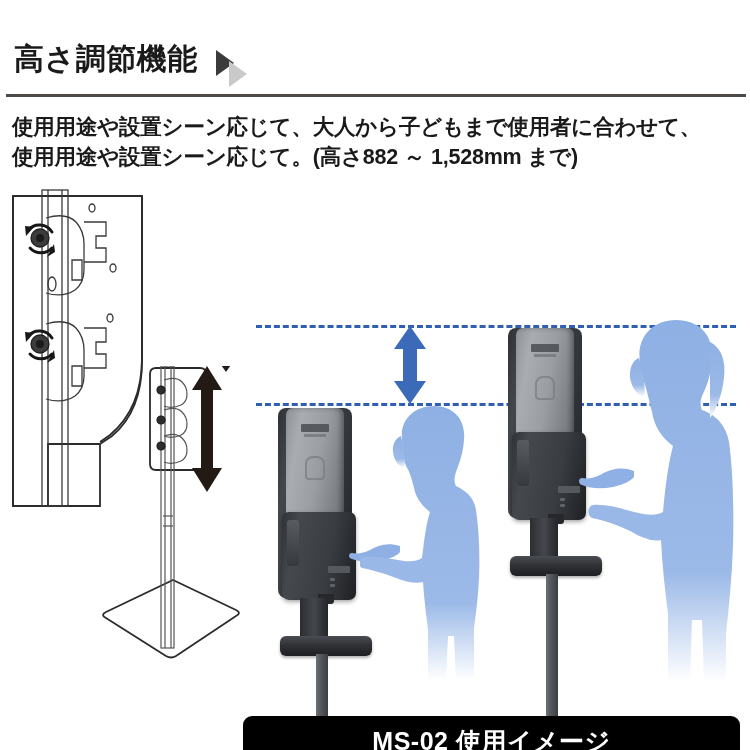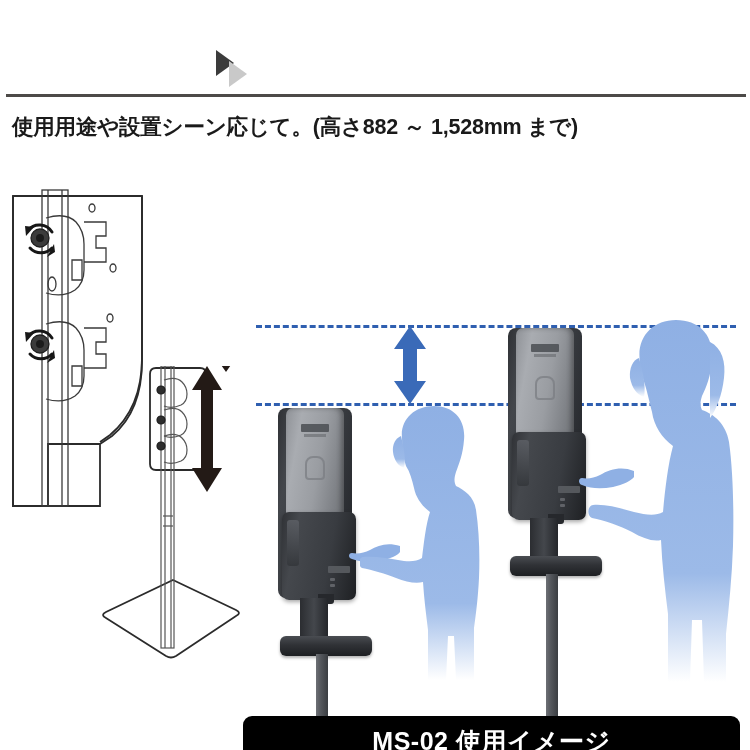--- a/index.html
+++ b/index.html
@@ -257,30 +257,32 @@
     font-size: 25px;
     font-weight: bold;
     letter-spacing: 0.5px;
     white-space: nowrap;
   }
 </style>
 </head>
 <body>
 
 <div id="header">
+  <div id="page-title">高さ調節機能</div>
 
   <div id="title-chevrons">
     <span class="chev chev-dark"></span>
     <span class="chev chev-light"></span>
   </div>
 
   <div id="title-rule"></div>
 </div>
 
 <div id="description">
+  <span class="line">使用用途や設置シーン応じて、大人から子どもまで使用者に合わせて、</span>
   <span class="line">使用用途や設置シーン応じて。(高さ882 ～ 1,528mm まで)</span>
 </div>
 
 <div id="stage">
 
   <svg id="left-diagram" viewBox="0 0 260 500" xmlns="http://www.w3.org/2000/svg">
     <g fill="none" stroke="#2b2b2b" stroke-width="1.6">
 
       <path d="M13,10 L142,10 L142,175 Q142,225 112,250 L100,258 L100,320 L13,320 Z
                M142,10 L142,10" stroke-width="1.8"></path>

